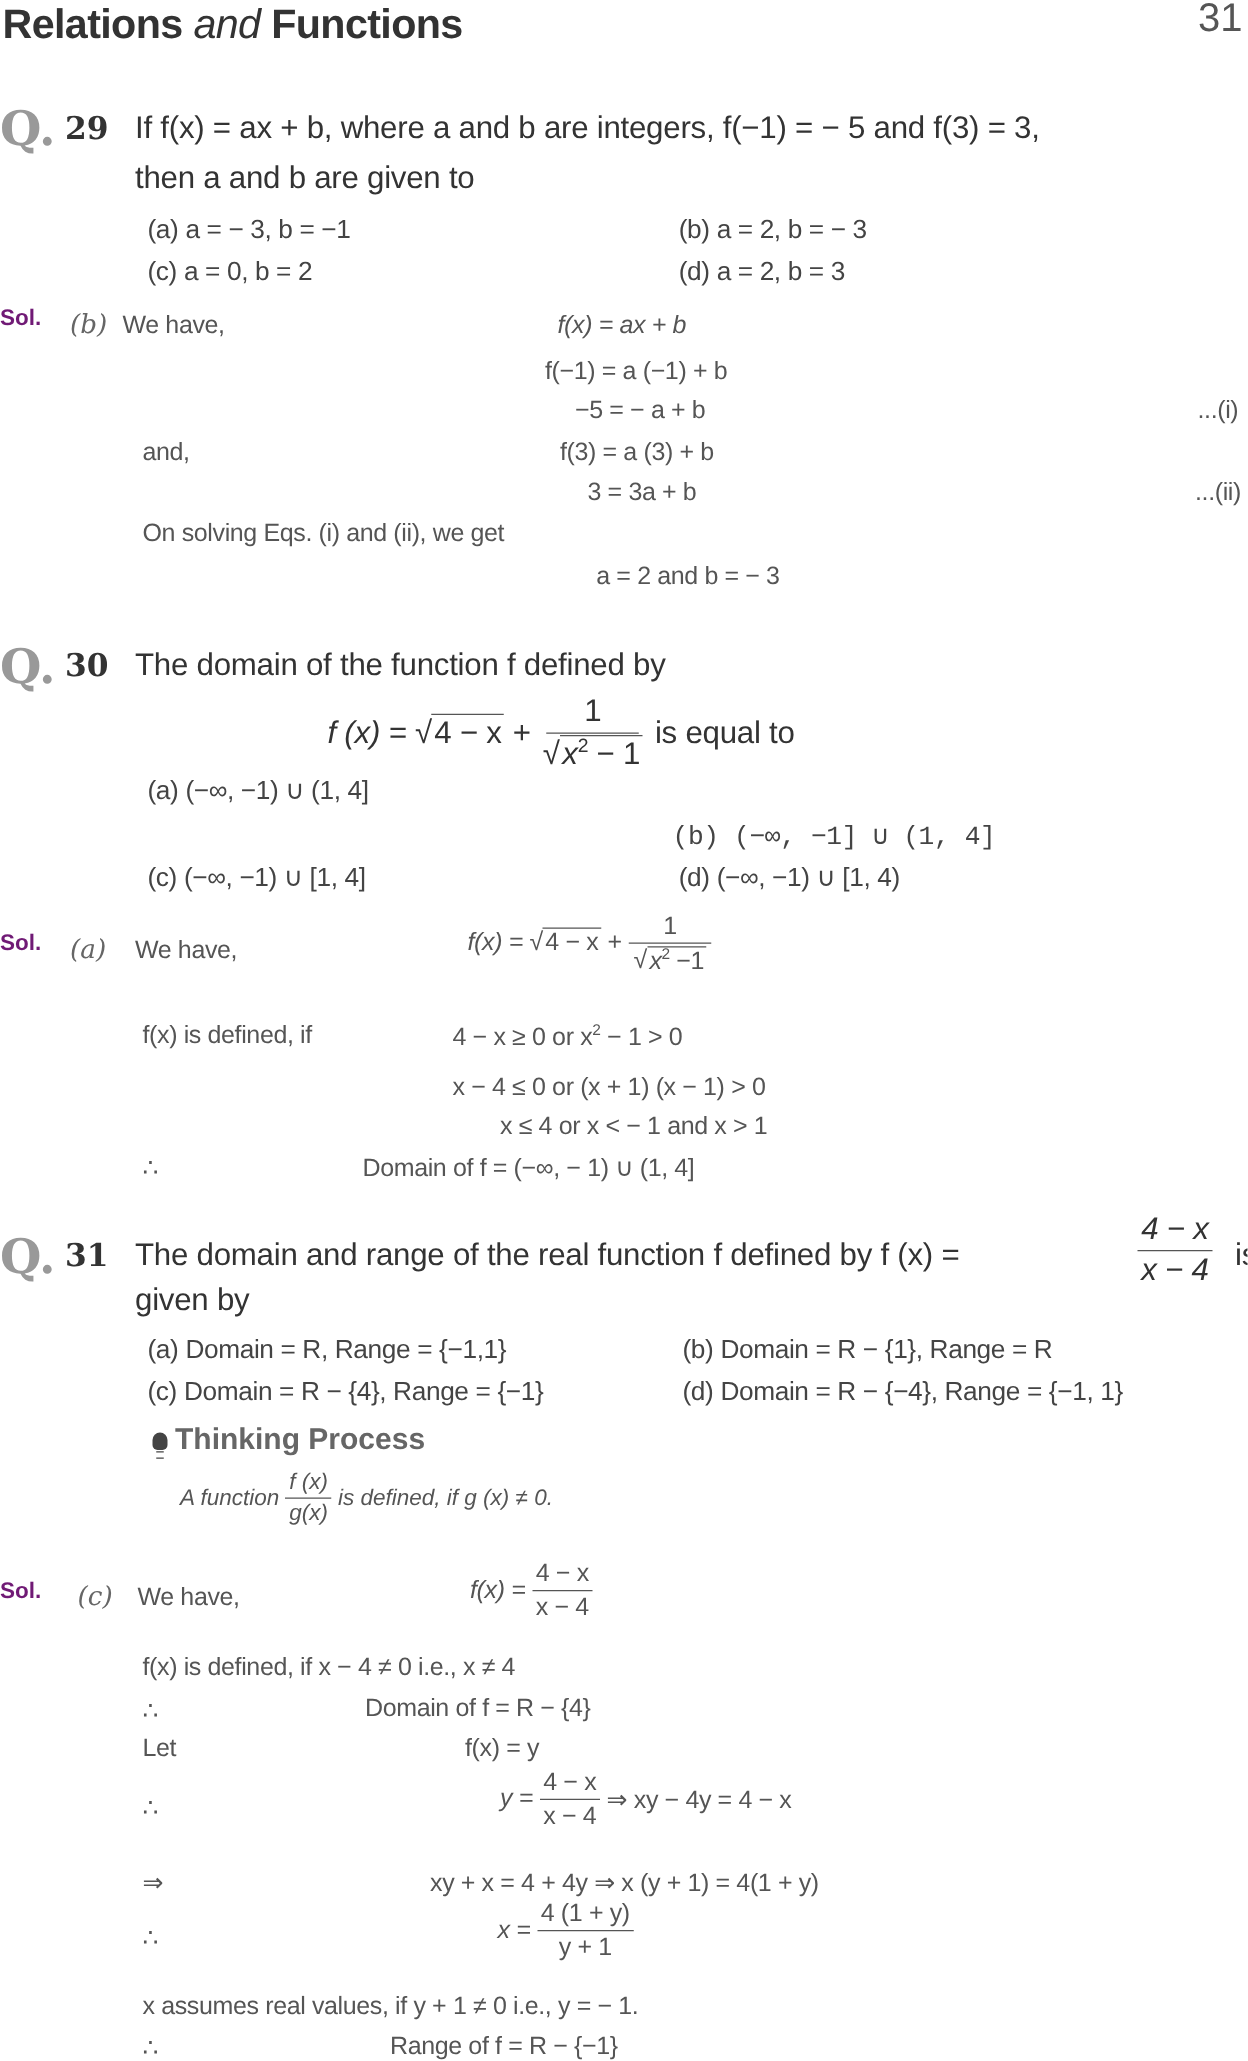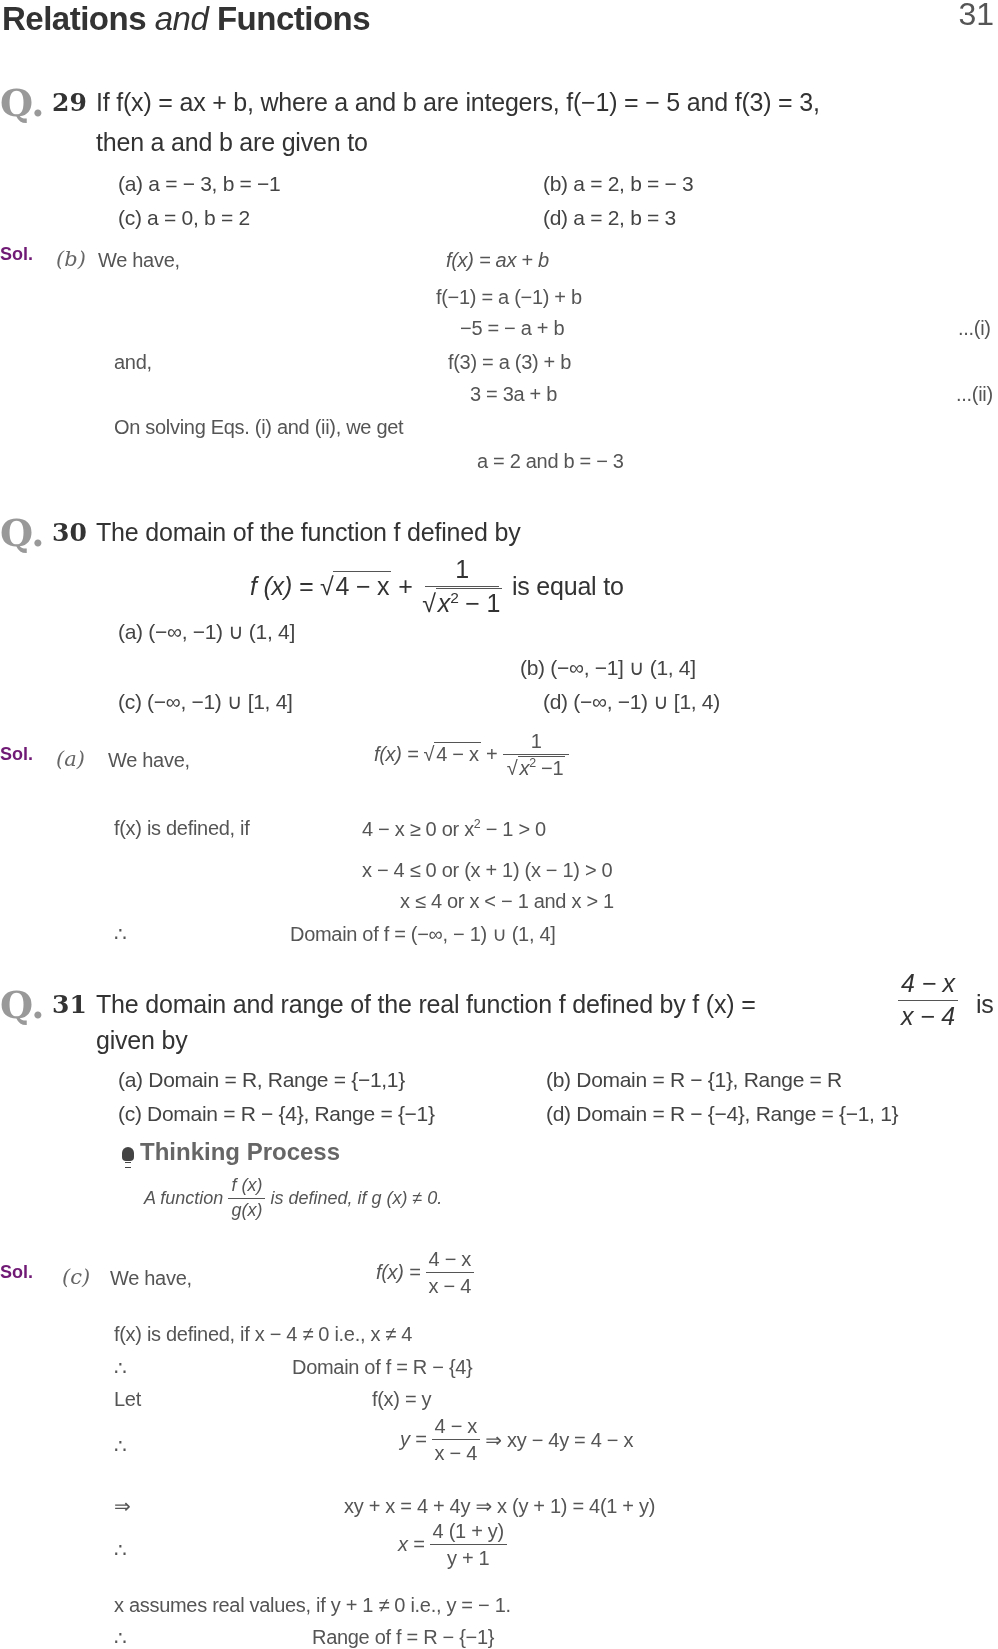--- a/index.html
+++ b/index.html
@@ -7,21 +7,21 @@
     width: 998px; height: 1649px; position: relative; overflow: hidden;
     color: #222; font-family: "Liberation Sans", sans-serif;
   }
   .abs { position: absolute; white-space: nowrap; }
   .hdr { font-family: "Liberation Sans", sans-serif; font-weight: bold; font-size: 33px; color: #333; top: 0px; left: 2px; letter-spacing: -0.5px; }
   .hdr .and { font-weight: normal; font-style: italic; }
   .pageno { font-family: "Liberation Sans", sans-serif; font-size: 32px; color: #555; top: -4px; right: 4px; font-weight: 300; }
 
   .qmark { font-family: "DejaVu Serif", serif; font-weight: bold; font-size: 38px; color: #999; }
   .qnum { font-family: "DejaVu Serif", serif; font-weight: bold; font-size: 25px; color: #333; }
-  .qtext { font-family: "Liberation Sans", sans-serif; font-size: 25px; color: #333; letter-spacing: -0.2px; }
+  .qtext { font-family: "Liberation Sans", sans-serif; font-size: 25px; color: #333; letter-spacing: -0.2px; margin-left: 12px; }
   .opt { font-family: "Liberation Sans", sans-serif; font-size: 21px; color: #444; letter-spacing: -0.3px; }
   .sol { font-family: "Liberation Sans", sans-serif; font-weight: bold; font-size: 18px; color: #701a75; }
   .ans { font-family: "DejaVu Serif", serif; font-style: italic; font-size: 21px; color: #666; }
   .st { font-family: "Liberation Sans", sans-serif; font-size: 20px; color: #555; letter-spacing: -0.3px; }
   .eq { font-family: "Liberation Sans", sans-serif; font-size: 20px; color: #555; letter-spacing: -0.3px; text-align: center; }
   .i { font-style: italic; }
   .tp { font-family: "Liberation Sans", sans-serif; font-weight: bold; font-size: 24px; color: #666; }
   .tptext { font-family: "Liberation Sans", sans-serif; font-style: italic; font-size: 18px; color: #555; }
 
   .frac { display: inline-flex; flex-direction: column; align-items: center; vertical-align: middle; }
@@ -70,21 +70,21 @@
 <div class="abs qnum" style="left:52px; top:518px;">30</div>
 <div class="abs qtext" style="left:96px; top:518px;">The domain of the function f defined by</div>
 <div class="abs qtext" style="left:250px; top:556px; display:flex; align-items:center;">
   <span class="i">f (x) =</span>&nbsp;<span>√</span><span class="sqrt"><span class="rad">4 − x</span></span>&nbsp;<span>+</span>&nbsp;
   <span class="frac">
     <span class="num" style="padding:0 30px 2px;">1</span>
     <span class="den"><span>√</span><span class="sqrt"><span class="rad"><span class="i">x</span><sup>2</sup><span> − 1</span></span></span></span>
   </span>&nbsp;<span>is equal to</span>
 </div>
 <div class="abs opt" style="left:118px; top:620px;">(a) (−∞, −1) ∪ (1, 4]</div>
-<div class="abs opt" style="left:520px; top:656px;">(b) (−∞, −1] ∪ (1, 4]</div>
+<div class="abs opt" style="left:538px; top:656px;font-family:Liberation Mono, monospace;">(b) (−∞, −1] ∪ (1, 4]</div>
 <div class="abs opt" style="left:118px; top:690px;">(c) (−∞, −1) ∪ [1, 4]</div>
 <div class="abs opt" style="left:543px; top:690px;">(d) (−∞, −1) ∪ [1, 4)</div>
 
 <div class="abs sol" style="left:0px; top:744px;">Sol.</div>
 <div class="abs ans" style="left:56px; top:747px;">(a)</div>
 <div class="abs st" style="left:108px; top:749px;">We have,</div>
 <div class="abs eq" style="left:374px; top:730px; display:flex; align-items:center;">
   <span class="i">f(x) =</span>&nbsp;<span>√</span><span class="sqrt"><span class="rad">4 − x</span></span>&nbsp;<span>+</span>&nbsp;
   <span class="frac">
     <span class="num" style="padding:0 28px 2px;">1</span>

